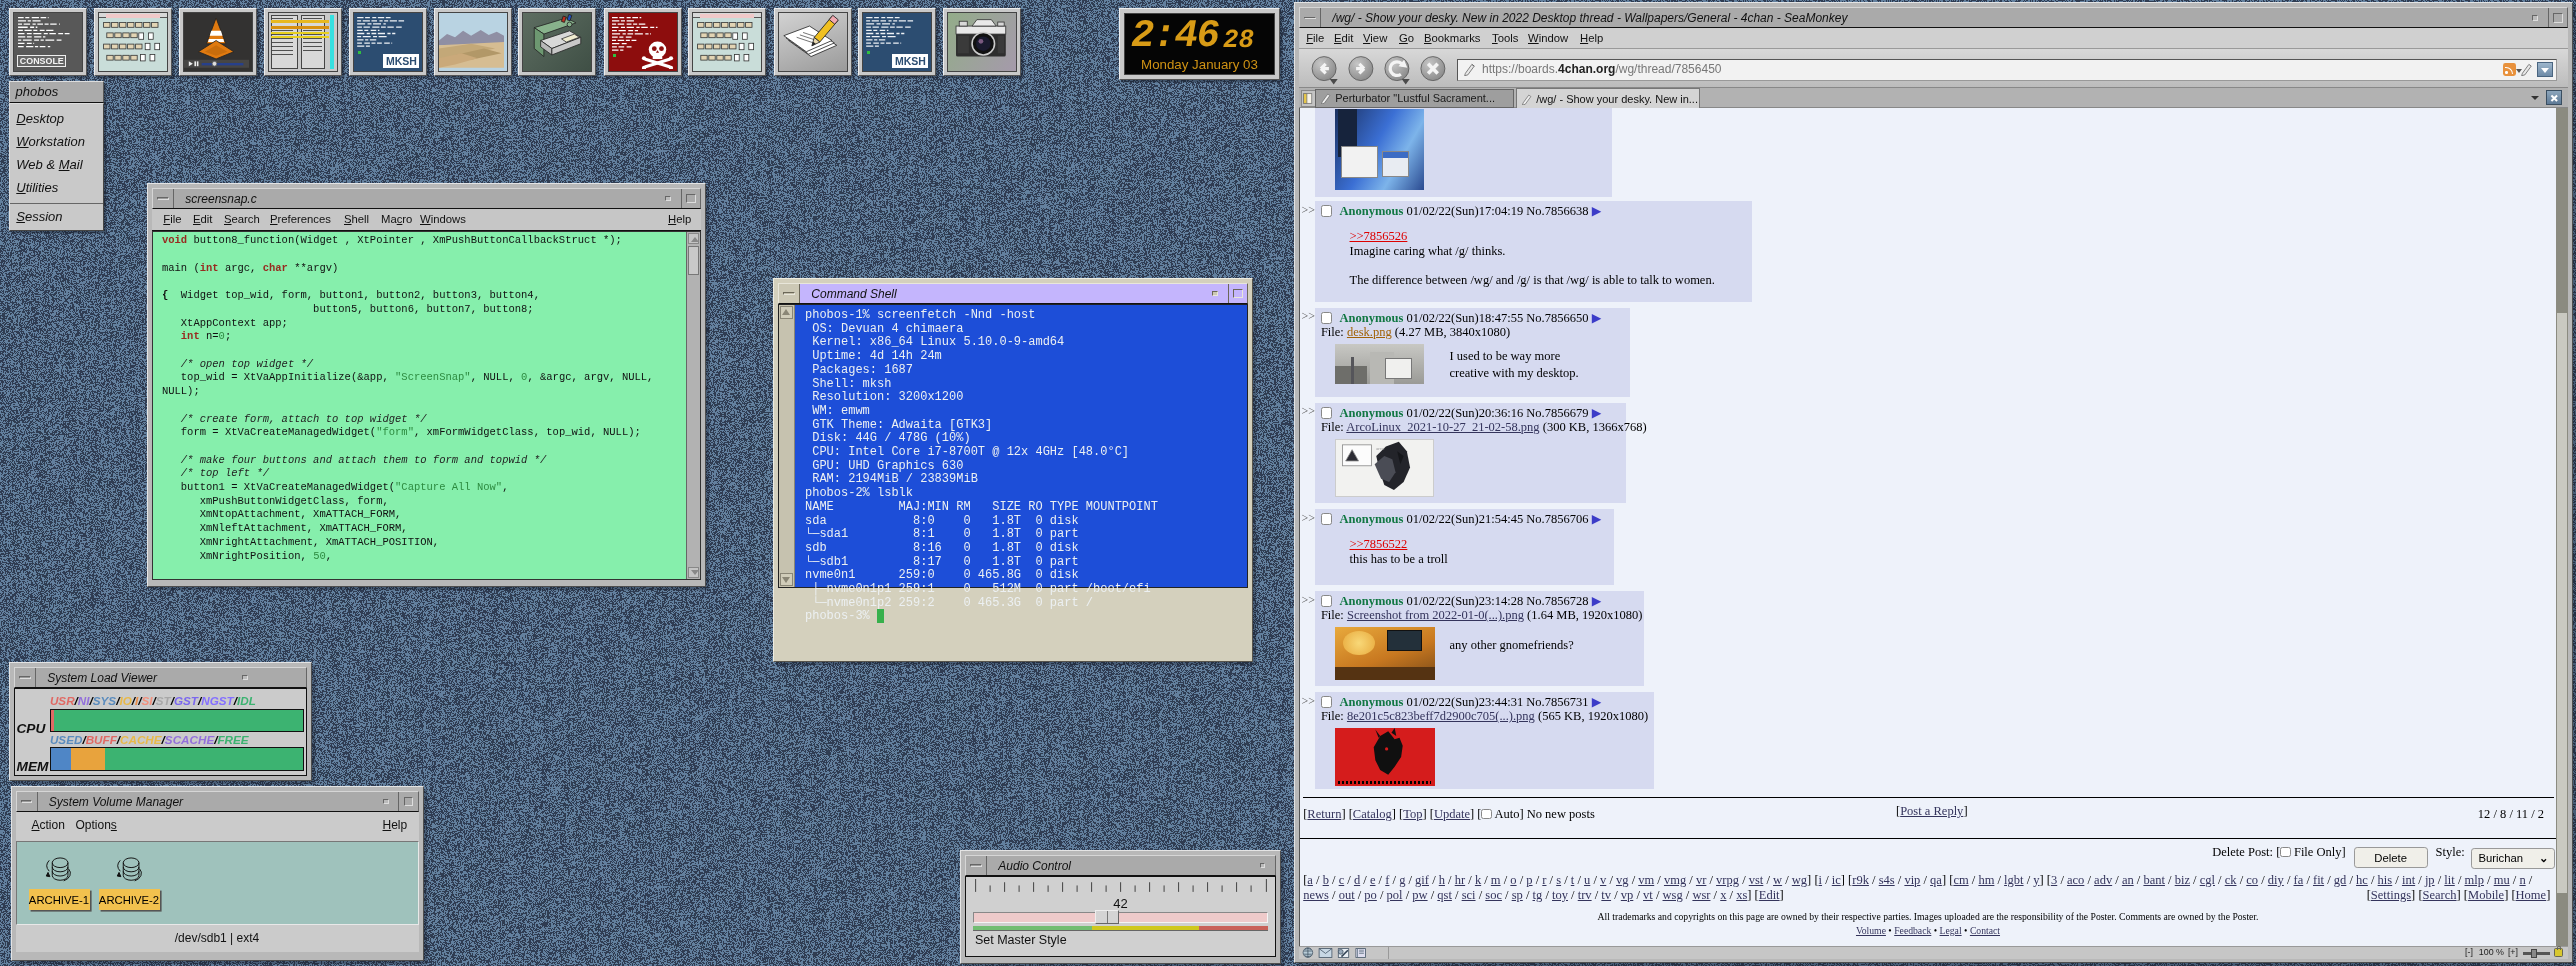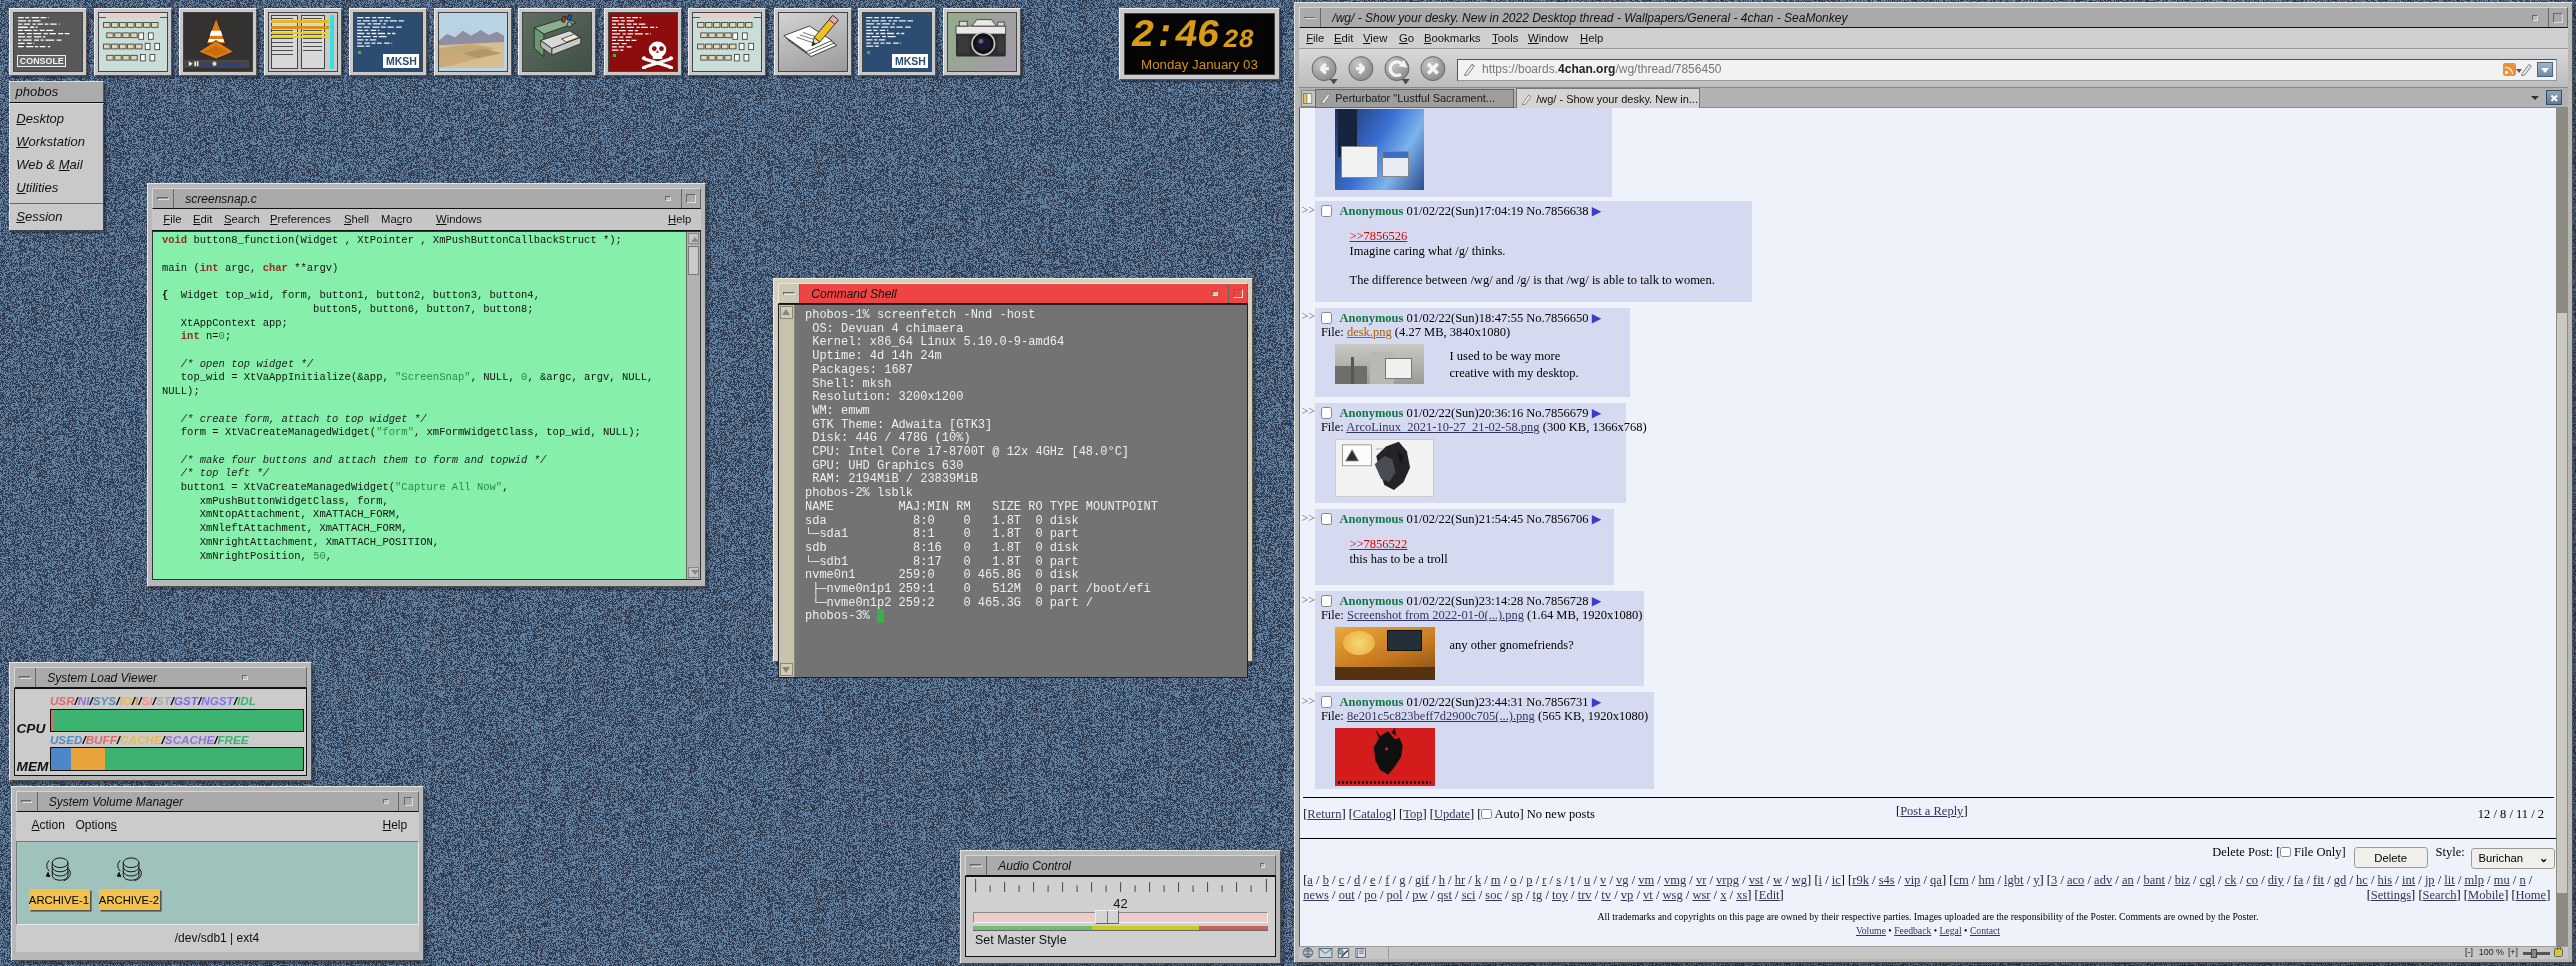--- a/index.html
+++ b/index.html
@@ -350,21 +350,21 @@
         <i></i>
       </div>
     </div>
 <div style="position:relative;height:22px;background:#c6c6c6;border-bottom:1.6px solid #111;font-size:11.3px;color:#111">
 <span class="abs" style="left:11.3px;top:4px"><u>F</u>ile</span>
 <span class="abs" style="left:41px;top:4px"><u>E</u>dit</span>
 <span class="abs" style="left:72px;top:4px"><u>S</u>earch</span>
 <span class="abs" style="left:118px;top:4px"><u>P</u>references</span>
 <span class="abs" style="left:192px;top:4px"><u>S</u>hell</span>
 <span class="abs" style="left:229px;top:4px">Ma<u>c</u>ro</span>
-<span class="abs" style="left:284px;top:4px"><u>W</u>indows</span>
+<span class="abs" style="left:268px;top:4px"><u>W</u>indows</span>
 <span class="abs" style="right:9.7px;top:4px"><u>H</u>elp</span>
 </div>
 <div style="position:relative;height:349px;background:#86efac;border:0.8px solid #333">
 <pre class="mono" style="font-size:10.5px;line-height:13.7px;padding:2.4px 0 0 8.9px;color:#111"><b style="color:#972b20">void</b> button8_function(Widget , XtPointer , XmPushButtonCallbackStruct *);
 
 main (<b style="color:#972b20">int</b> argc, <b style="color:#972b20">char</b> **argv)
 
 <b>{</b>  Widget top_wid, form, button1, button2, button3, button4,
                         button5, button6, button7, button8;
    XtAppContext app;
@@ -390,31 +390,31 @@
           <div style="width:0;height:0;border:4px solid transparent;border-bottom:5.6px solid #888;margin:-0.8px 0 0 1.6px"></div>
         </div>
 <div class="abs" style="left:0.8px;top:13.7px;width:11.3px;height:29px;background:#c9c9c9;border:0.8px solid #777"></div>
 <div class="abs" style="left:0.8px;bottom:0.8px;width:11.3px;height:11.3px;background:#c4c4c4;border:0.8px solid #888">
           <div style="width:0;height:0;border:4px solid transparent;border-top:5.6px solid #888;margin:2.4px 0 0 1.6px"></div>
         </div>
 </div>
 </div>
 </div>
 <div class="mwin" style="left:773px;top:278px;width:480px;height:384px;background:#d4d0bd;border-color:#efede2 #56534b #56534b #efede2">
-<div class="tbar" style="background:#ef4444;border-color:#e8e6da #6b6758 #111 #e8e6da">
+<div class="tbar" style="background:#c4b5fd;border-color:#e8e6da #6b6758 #111 #e8e6da">
       <div class="tmin" style="background:#ccc8b5;border-color:#6b6758">
         <i style="background:#c0bca9;border-color:#6b6758 #e8e6da #e8e6da #6b6758"></i>
       </div>
       <div class="ttl">Command Shell</div>
       <div class="tdot" style="background:#ccc8b5;border-color:#6b6758 #e8e6da #e8e6da #6b6758"></div>
       <div class="tmax" style="border-color:#6b6758">
         <i style="border-color:#6b6758 #e8e6da #e8e6da #6b6758"></i>
       </div>
     </div>
-<div style="position:relative;height:374px;background:#737373;border:0.8px solid #222">
+<div style="position:relative;height:284px;background:#1d4ed8;border:0.8px solid #222">
 <div class="abs" style="left:0;top:0;bottom:0;width:16px;background:#c6c2af;border-right:0.8px solid #8a8676">
 <div class="abs" style="left:0.8px;top:0.8px;width:13px;height:13px;background:#d0ccb9;border:0.8px solid #8a8676">
           <div style="width:0;height:0;border:4.8px solid transparent;border-bottom:6.4px solid #8a8676;margin:-1.6px 0 0 1.6px"></div>
         </div>
 <div class="abs" style="left:0.8px;bottom:0.8px;width:13px;height:13px;background:#d0ccb9;border:0.8px solid #8a8676">
           <div style="width:0;height:0;border:4.8px solid transparent;border-top:6.4px solid #8a8676;margin:3.2px 0 0 1.6px"></div>
         </div>
 </div>
 <pre class="mono" style="position:absolute;left:26px;top:4px;font-size:12px;line-height:13.7px;color:#ecf0f2">phobos-1% screenfetch -Nnd -host
  OS: Devuan 4 chimaera

